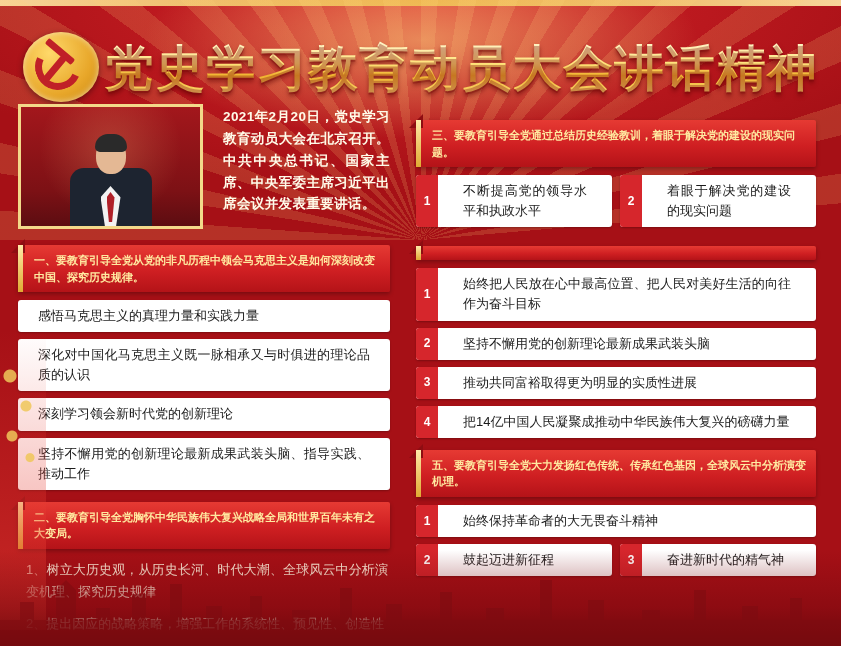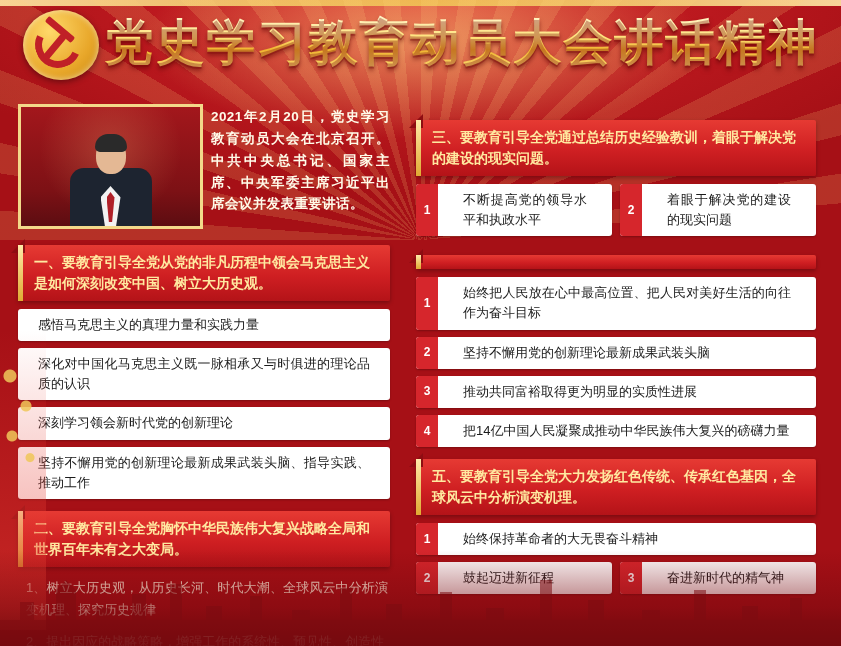--- a/index.html
+++ b/index.html
@@ -37,21 +37,21 @@
     pointer-events:none;
   }
   .goldbar-top{
     position:absolute; top:0; left:0; right:0; height:6px;
     background: linear-gradient(90deg,#ffe9a8,#e8b43c,#ffe9a8);
     opacity:.9;
   }
   
   .header{
     position:absolute; top:10px; left:0; right:0; height:92px;
-    display:flex; align-items:flex-start; justify-content:center;
+    display:flex; align-items:flex-end; justify-content:center;
   }
   .emblem{
     width:76px; height:70px; position:relative; margin-right:6px; flex:0 0 auto;
     filter: drop-shadow(0 2px 3px rgba(0,0,0,.4));
   }
   .emblem .circle{
     position:absolute; inset:0; border-radius:50%;
     background: radial-gradient(circle at 35% 30%, #ffd96a, #e8a72a 60%, #c8860f 100%);
     box-shadow: inset 0 0 6px rgba(255,255,255,.6);
   }
@@ -85,21 +85,21 @@
   
   .content{
     position:absolute; top:104px; left:0; width:841px; height:520px;
     display:flex; gap:12px; padding:0 18px;
   }
   .col{ width:375px; flex:0 0 auto; }
   .col.left{ width:372px; }
   .col.right{ width:400px; margin-left:14px; }
 
   
-  .intro{ display:flex; gap:8px; align-items:flex-start; }
+  .intro{ display:flex; gap:20px; align-items:flex-start; }
   .photo{
     width:185px; height:125px; flex:0 0 auto;
     border:3px solid #f3d98a;
     background: linear-gradient(180deg,#8d1419 0%, #6e0f13 55%, #4a0a0d 100%);
     position:relative; overflow:hidden;
   }
   .photo .backdrop{
     position:absolute; inset:0;
     background:
       radial-gradient(circle at 50% 35%, rgba(255,180,120,.25), rgba(0,0,0,0) 60%),
@@ -137,21 +137,21 @@
   }
   .intro-text{
     font-size:13.5px; line-height:1.62; color:#fffbe9; font-weight:bold;
     letter-spacing:.4px; text-align:justify; padding-top:2px;
   }
 
   
   .banner{
     position:relative;
     background: linear-gradient(180deg,#e63a33 0%, #cf1f22 55%, #b41318 100%);
-    color:#ffe9a0; font-weight:bold; font-size:14px; line-height:1.5;
+    color:#ffe9a0; font-weight:bold; font-size:11px; line-height:1.5;
     padding:7px 10px 7px 16px;
     margin:12px 0 8px;
     border-radius:2px;
     box-shadow: 0 2px 4px rgba(0,0,0,.28);
   }
   .banner:before{
     content:""; position:absolute; left:-7px; top:-6px;
     width:0;height:0;border-style:solid;border-width:0 0 14px 14px;
     border-color:transparent transparent #8e0d12 transparent;
   }
@@ -238,21 +238,21 @@
             <div class="tie"></div>
             <div class="head"></div>
             <div class="hair"></div>
           </div>
         </div>
         <div class="intro-text">2021年2月20日，党史学习教育动员大会在北京召开。中共中央总书记、国家主席、中央军委主席习近平出席会议并发表重要讲话。</div>
       </div>
 
       <div class="banner first">
         <span class="gold"></span>
-        <span>一、要教育引导全党从党的非凡历程中领会马克思主义是如何深刻改变中国、树立大历史观。</span>
+        <span>一、要教育引导全党从党的非凡历程中领会马克思主义是如何深刻改变中国、探究历史规律。</span>
       </div>
       <div class="item">感悟马克思主义的真理力量和实践力量</div>
       <div class="item">深化对中国化马克思主义既一脉相承又与时俱进的理论品质的认识</div>
       <div class="item">深刻学习领会新时代党的创新理论</div>
       <div class="item">坚持不懈用党的创新理论最新成果武装头脑、指导实践、推动工作</div>
 
       <div class="banner">
         <span class="gold"></span>
         <span>二、要教育引导全党胸怀中华民族伟大复兴战略全局和世界百年未有之大变局。</span>
       </div>

